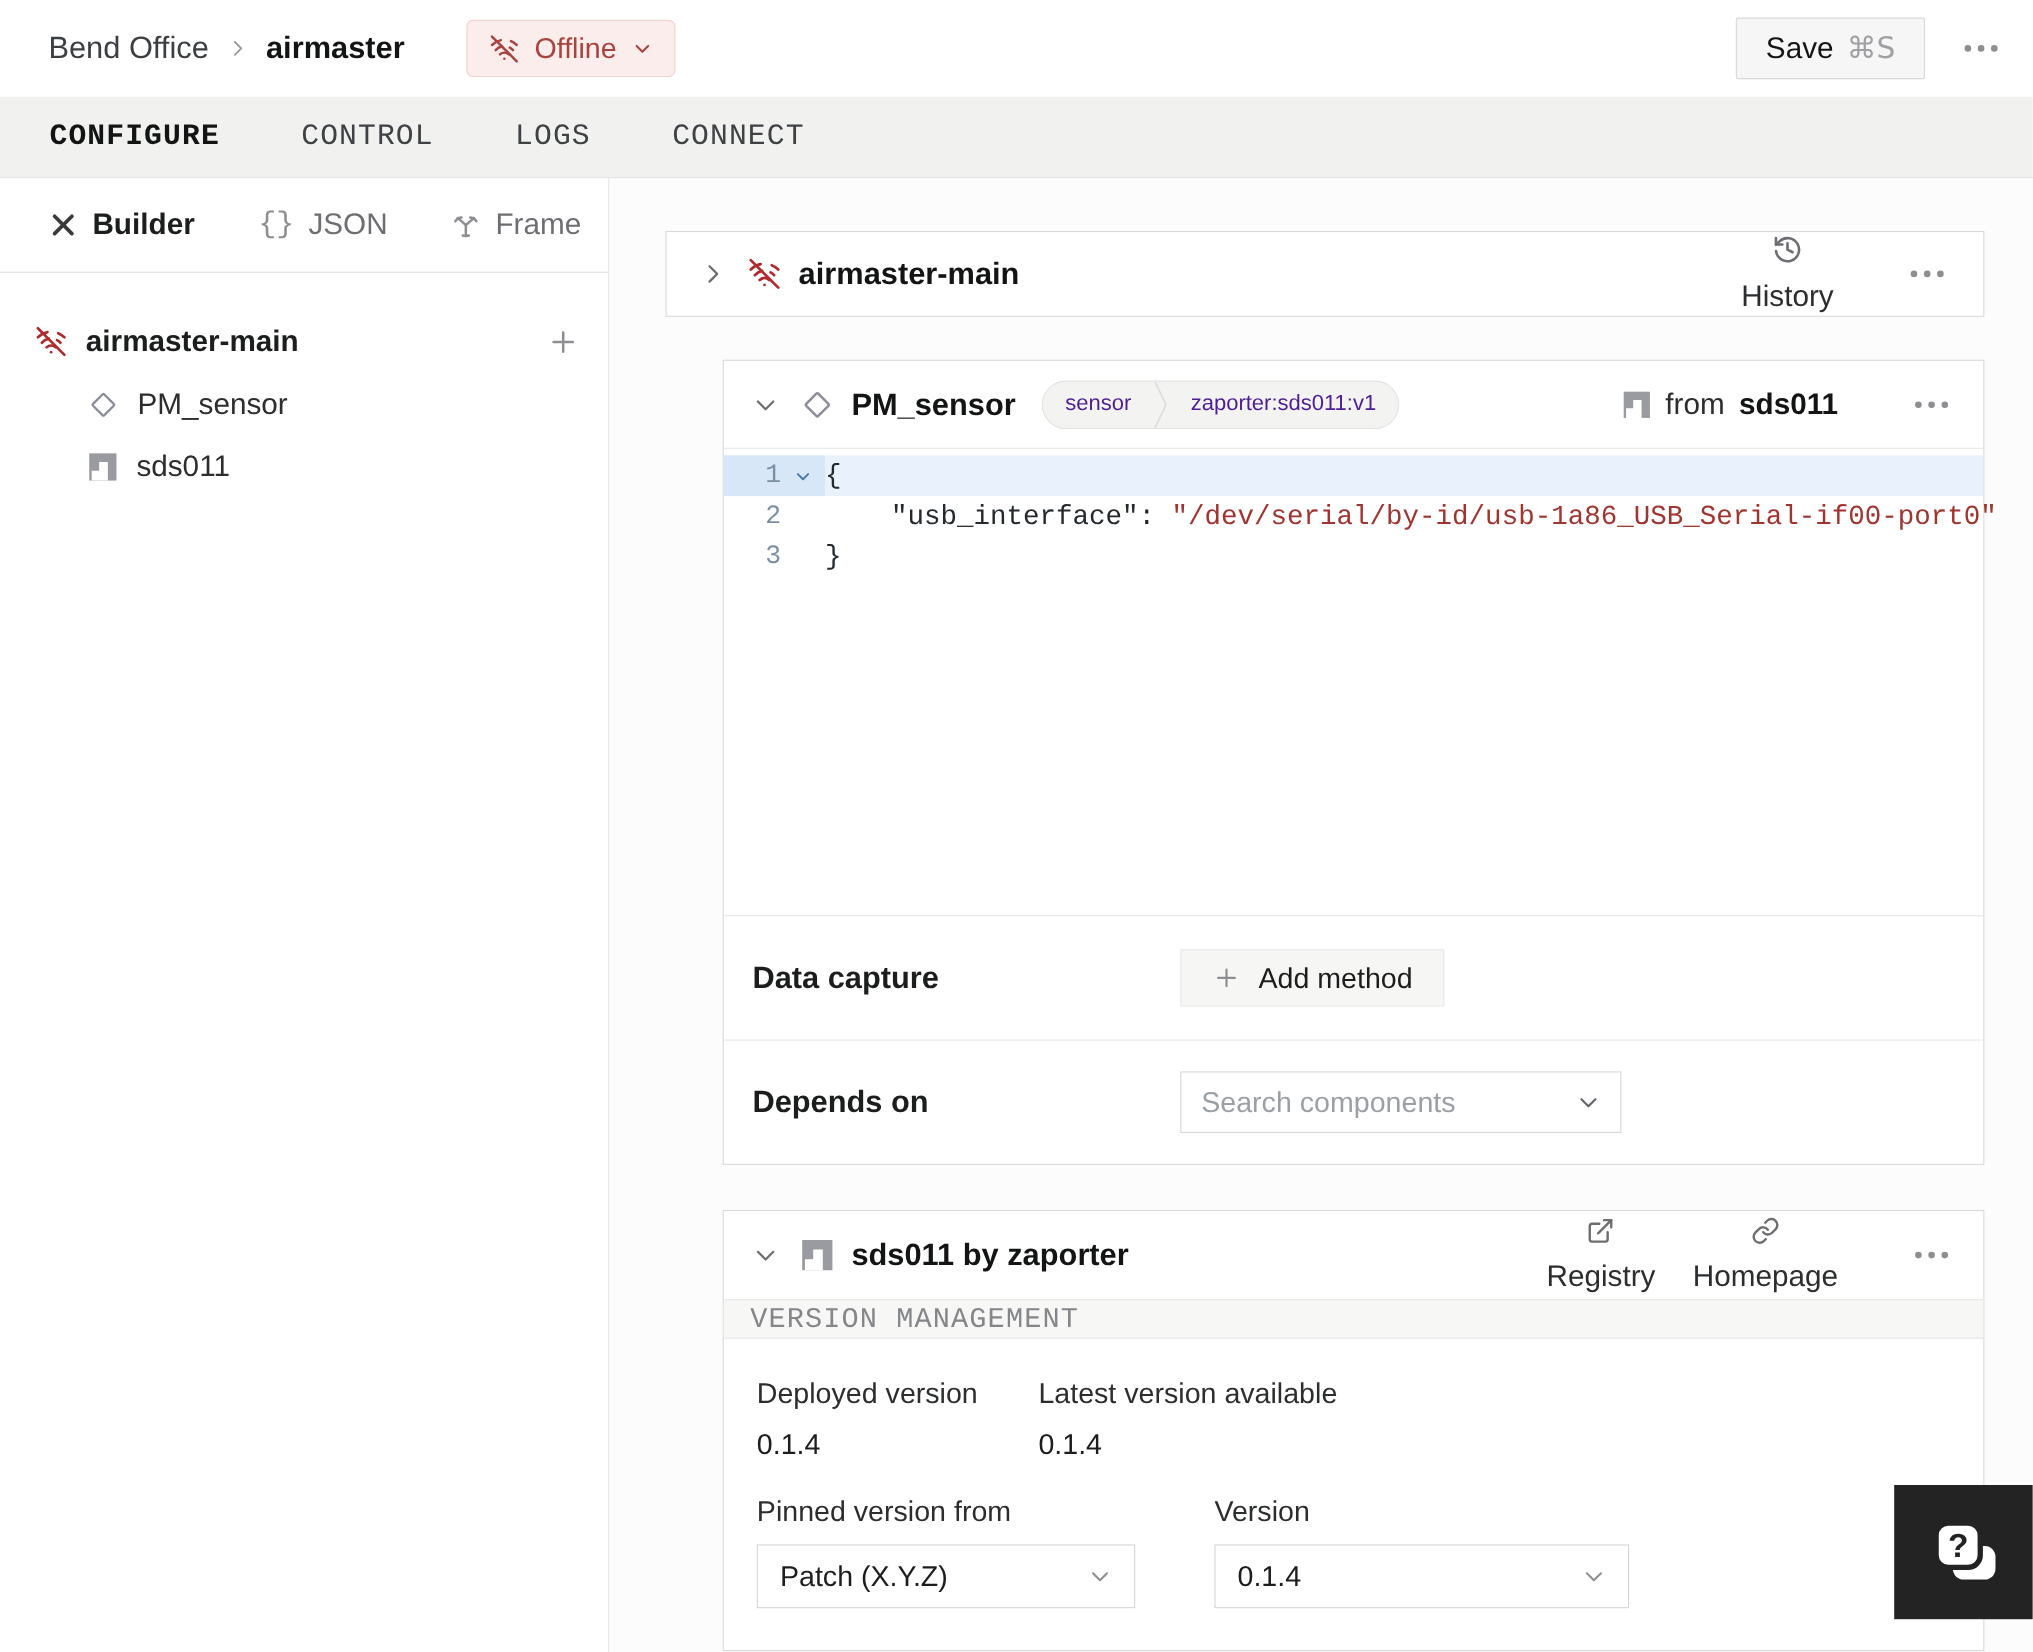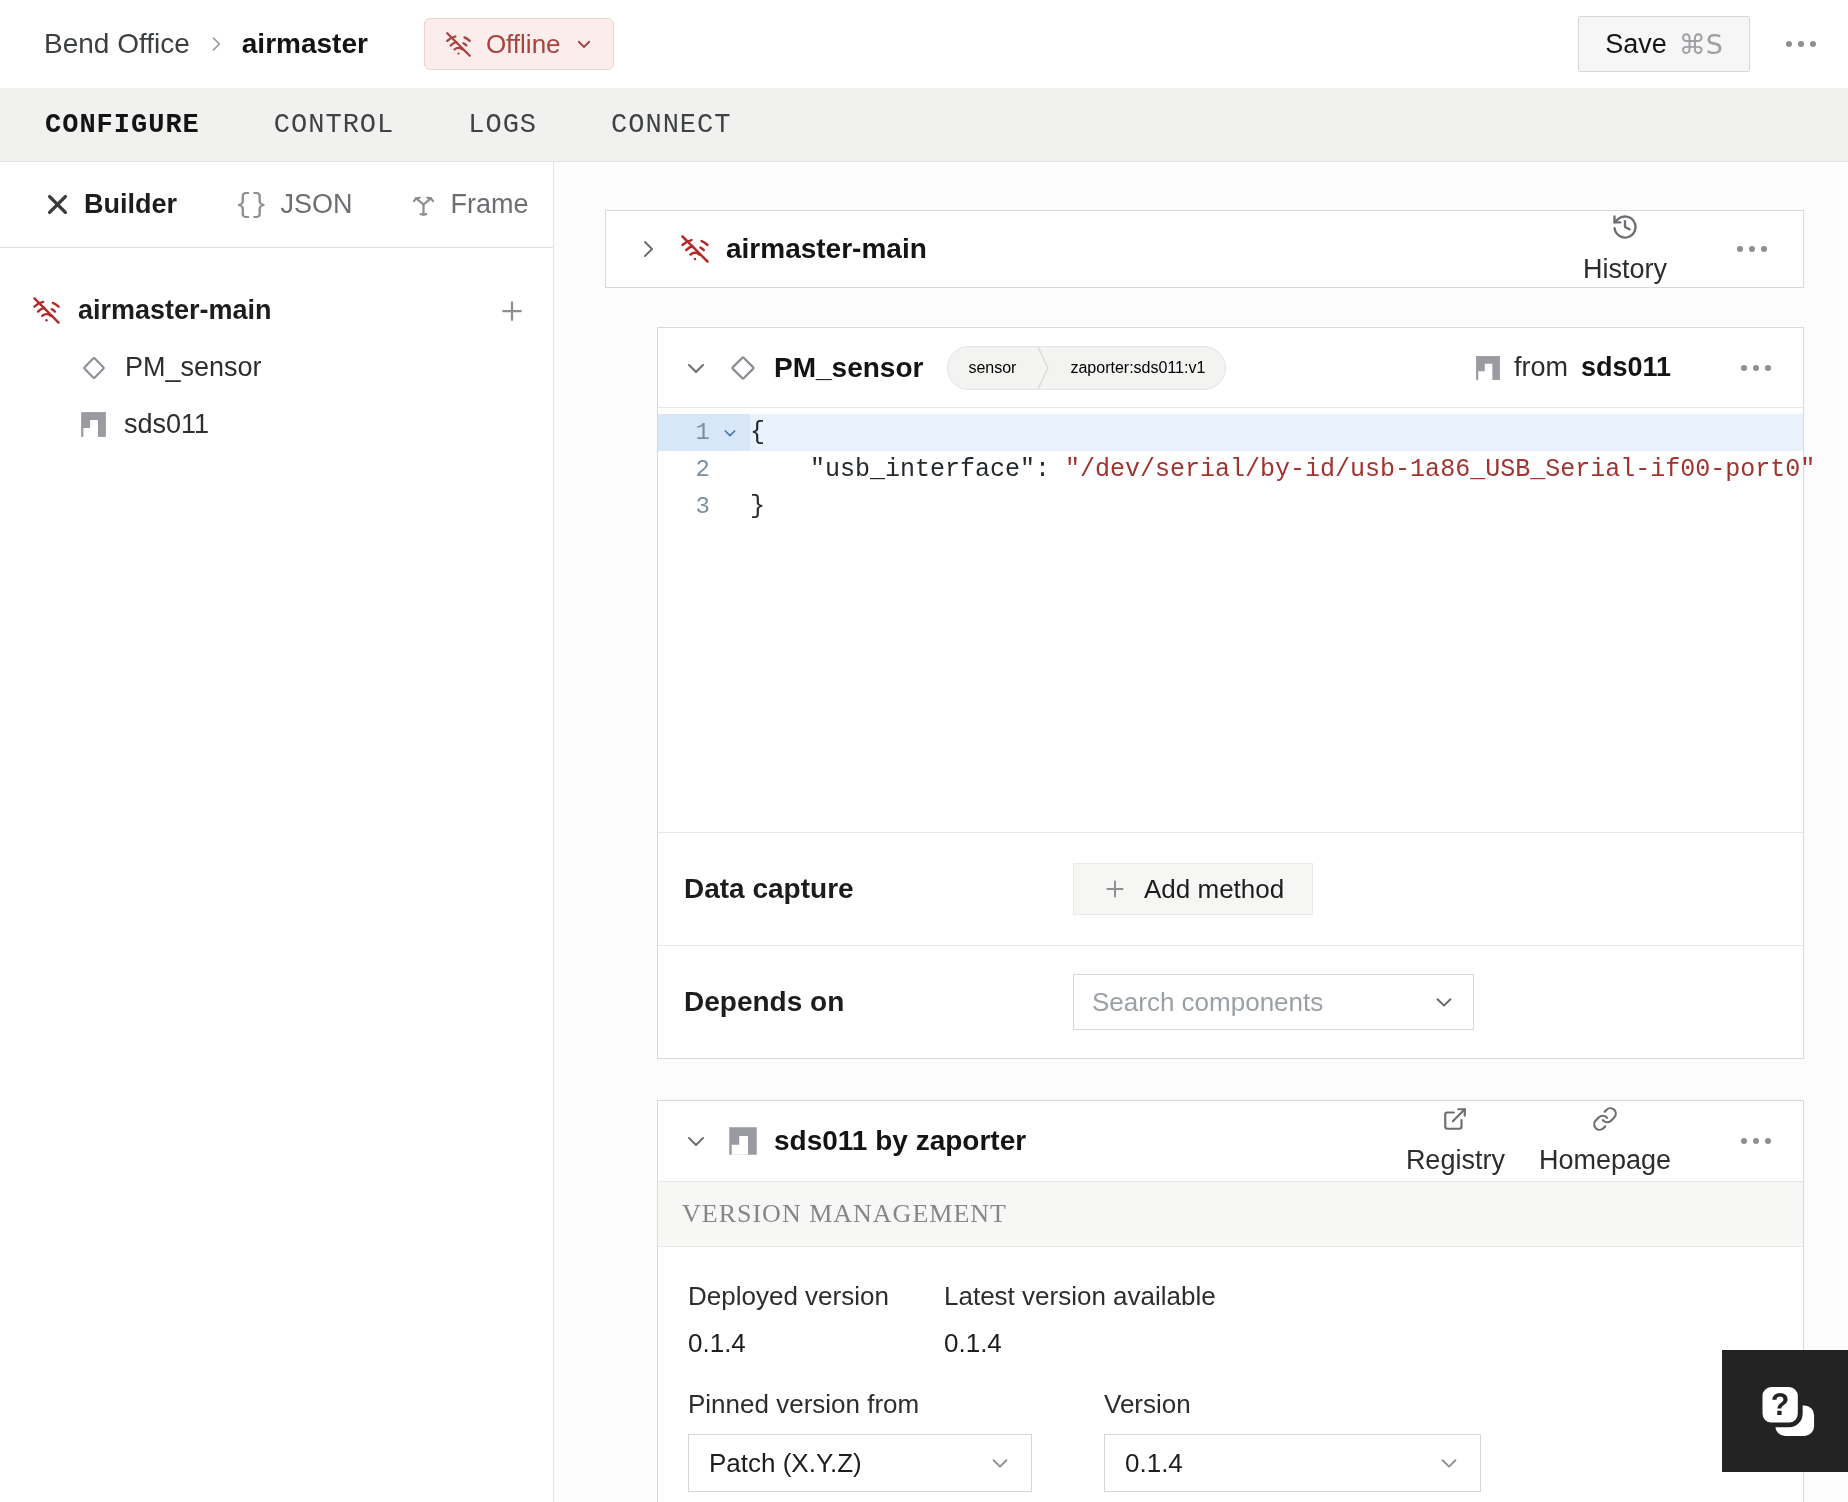--- a/index.html
+++ b/index.html
@@ -58,21 +58,21 @@
   .card-title { font-weight:bold; font-size:28px; color:#131414; white-space:nowrap; }
   .chev-btn { background:none; border:none; color:#6e6e72; display:flex; cursor:pointer; padding:4px; }
   .icon-gap { display:flex; align-items:center; gap:16px; }
   .right-group { margin-left:auto; display:flex; align-items:center; gap:34px; }
   .text-btn { display:flex; align-items:center; gap:13px; background:none; border:none; font-family:inherit; font-size:27px; color:#2b2d2e; cursor:pointer;flex-direction:column; }
   .text-btn .ic { color:#6e6e72; display:flex; }
 
   .component-card { margin:39px 0 0 103px; width:1147px; }
   .comp-header { height:80px; display:flex; align-items:center; padding:0 22px; gap:16px; border-bottom:1px solid #e7e7e6; }
   .pill { display:flex; align-items:center; height:44px; border:1px solid #e3e3e2; background:#f3f3f2; border-radius:999px; overflow:hidden; margin-left:8px; }
-  .pill span { font-size:16px; color:#000000; padding:0 20px; white-space:nowrap; }
+  .pill span { font-size:20px; color:#4c1d95; padding:0 20px; white-space:nowrap; }
   .pill .divider { display:flex; height:44px; padding:0; }
   .from-group { display:flex; align-items:center; gap:13px; font-size:27px; color:#2b2d2e; cursor:pointer; }
   .from-bold { font-weight:bold; color:#131414; }
 
   
   .code-editor { height:424px; font-family:"Liberation Mono", monospace; font-size:25px; padding-top:6px; cursor:text; }
   .code-line { display:flex; height:37px; align-items:center; white-space:pre; }
   .ln { width:52px; flex:none; text-align:right; color:#7b8fa3; font-size:24px; }
   .fold { width:40px; flex:none; display:flex; justify-content:center; color:#4879ad; }
   .ctext { color:#24292e; }
@@ -86,22 +86,22 @@
   .sec-label { font-weight:bold; font-size:28px; color:#1c1d1d; width:389px; flex:none; }
   .select-box { width:401px; height:56px; border:1px solid #d6d6d6; background:#fff; display:flex; align-items:center;
     padding:0 18px; font-size:26px; color:#9aa0a6; cursor:pointer; }
   .select-box .sel-chev { margin-left:auto; color:#5f6368; display:flex; }
   .add-btn { display:flex; align-items:center; gap:16px; height:52px; padding:0 28px; background:#f6f6f5; border:1px solid #e9e9e8;
     font-size:26px; color:#1c1d1d; font-family:inherit; cursor:pointer; }
   .add-btn .plus { color:#8e8e92; display:flex; }
 
   
   .module-card { margin:41px 0 0 103px; width:1147px; }
-  .vm-bar { height:66px; background:#f7f7f6; border-top:1px solid #e7e7e6; border-bottom:1px solid #e7e7e6;
-    display:flex; align-items:center; padding-left:24px; font-family:Liberation Serif, serif; font-size:26px;
+  .vm-bar { height:36px; background:#f7f7f6; border-top:1px solid #e7e7e6; border-bottom:1px solid #e7e7e6;
+    display:flex; align-items:center; padding-left:24px; font-family:Liberation Mono, monospace; font-size:26px;
     letter-spacing:1px; color:#85868a; }
   .vm-body { padding:34px 26px 38px 30px; position:relative; }
   .vm-grid { display:flex; }
   .vm-col1 { width:256px; flex:none; }
   .vm-label { font-size:26px; color:#2b2d2e; }
   .vm-value { font-size:26px; color:#1c1d1d; margin-top:16px; }
   .vm-row2 { display:flex; margin-top:30px; }
   .vm-field1 { width:416px; flex:none; }
   .dropdown { height:58px; border:1px solid #d6d6d6; background:#fff; display:flex; align-items:center; padding:0 20px;
     font-size:26px; color:#1c1d1d; cursor:pointer; margin-top:14px; }

